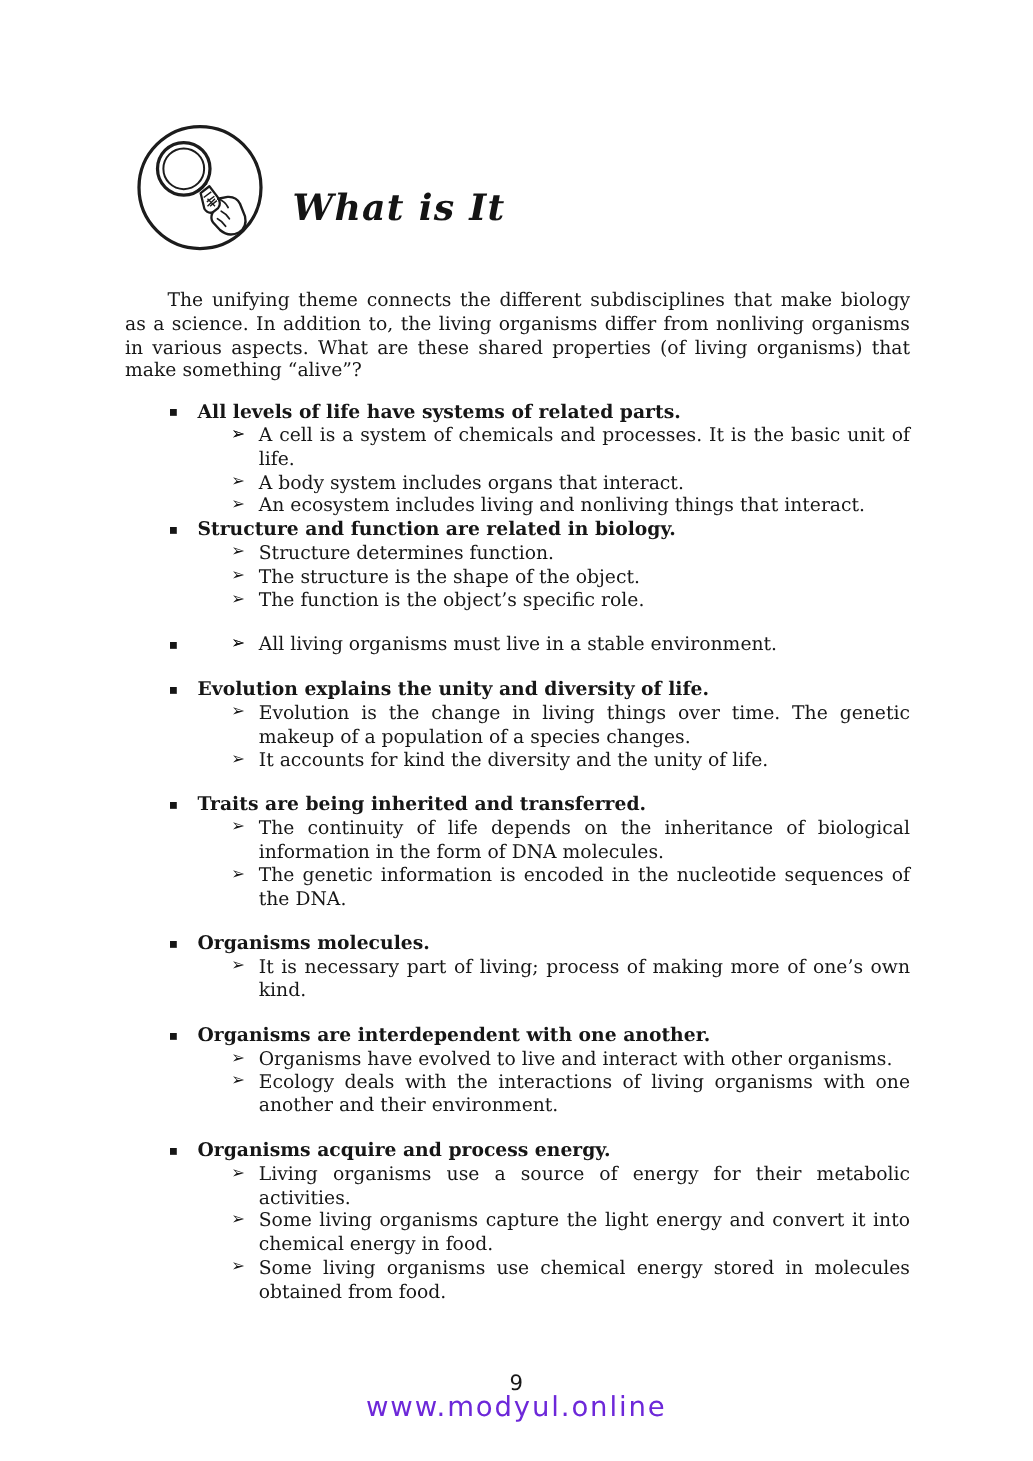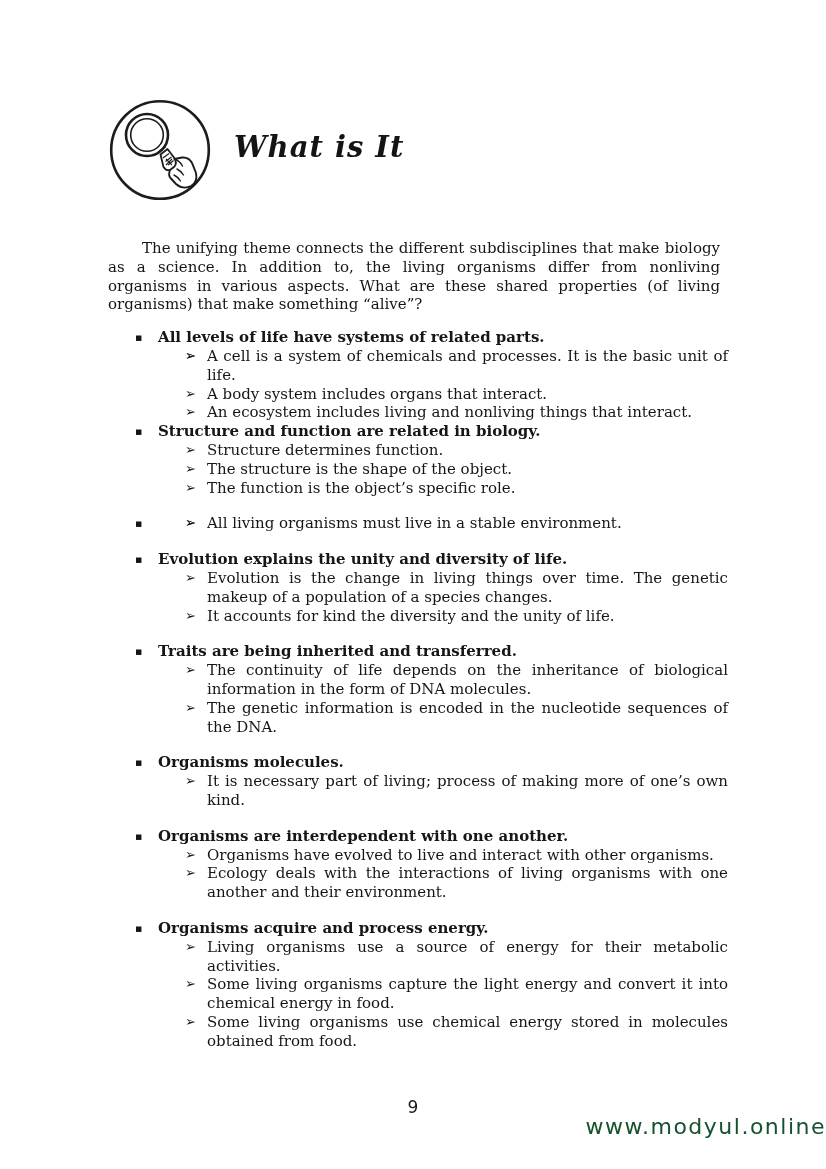--- a/index.html
+++ b/index.html
@@ -11,21 +11,21 @@
     overflow: hidden;
     font-family: "DejaVu Serif", serif;
     color: #161616;
   }
   
   .header {
     position: absolute;
     top: 98px;
     left: 108px;
     display: flex;
-    align-items: flex-start;
+    align-items: center;
   }
   .icon-wrap { width: 104px; height: 104px; flex: 0 0 auto; }
   .icon-wrap svg { display: block; width: 104px; height: 104px; }
   .page-title {
     margin: 32px 0 0 22px;
     font-size: 29px;
     font-weight: bold;
     font-style: italic;
     letter-spacing: 1px;
     color: #141414;
@@ -34,21 +34,21 @@
   
   .content {
     position: absolute;
     left: 100px;
     top: 231px;
     width: 628px;
     font-size: 15px;
     line-height: 18.8px;
     text-align: justify;
   }
-  .intro { text-indent: 34px; margin: 8px; }
+  .intro { text-indent: 34px; margin: 0; }
   .sections { margin-top: 14px; }
   .section { margin-top: 17px; }
   .section:nth-child(1), .section:nth-child(2) { margin-top: 0; }
   .section-title {
     position: relative;
     padding-left: 58px;
     font-weight: bold;
     text-align: justify;
   }
   .square-bullet {
@@ -80,25 +80,25 @@
     text-align: center;
     font-size: 17px;
     font-family: "DejaVu Sans", sans-serif;
     color: #1a1a1a;
   }
   .watermark {
     position: absolute;
     top: 1114px;
     left: 0;
     width: 100%;
-    text-align: right;
+    text-align: center;
     font-size: 22px;
     letter-spacing: 1.5px;
     font-family: "DejaVu Sans", sans-serif;
-    color: #14532d;
+    color: #6d28d9;
   }
 </style>
 </head>
 <body>
 
 <div class="page">
 
   <div class="header">
     <div class="icon-wrap">
       <svg viewBox="0 0 104 104" fill="none" xmlns="http://www.w3.org/2000/svg">

